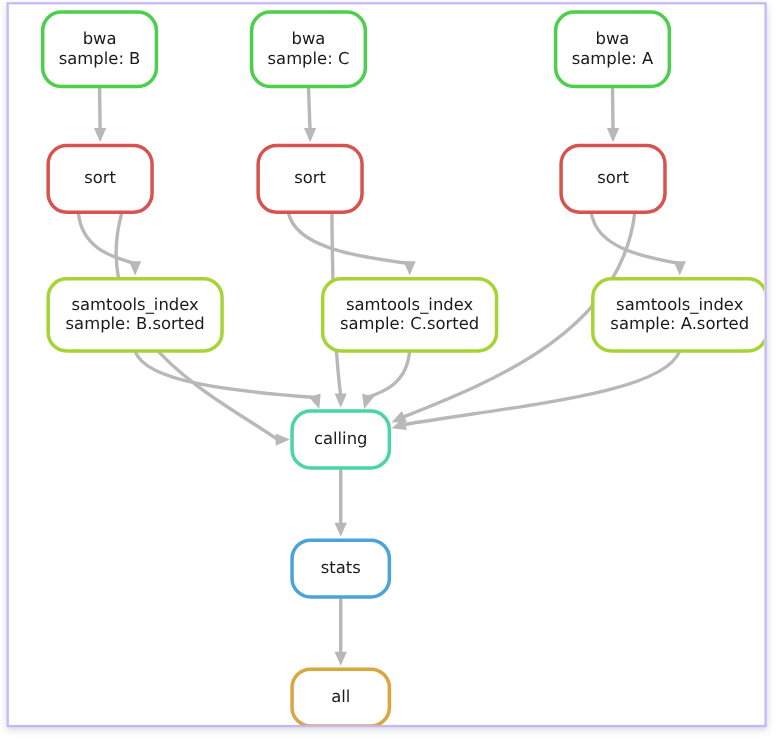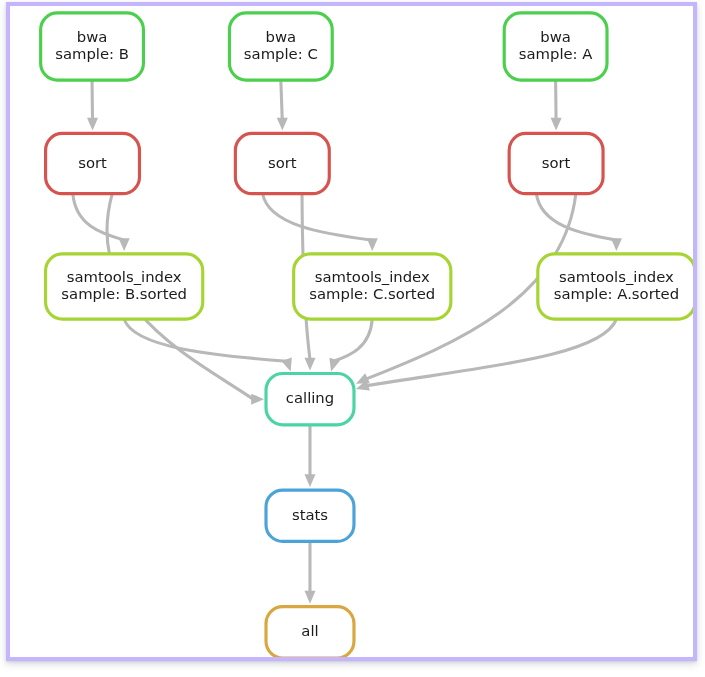--- a/index.html
+++ b/index.html
@@ -13,21 +13,21 @@
     font-family: "DejaVu Sans", "Liberation Sans", sans-serif;
     overflow: hidden;
   }
   #canvas {
     position: absolute;
     left: 6px;
     top: 2px;
     width: 691px;
     height: 659px;
     background: #ffffff;
-    border: 4px solid #c4b5fd;
+    border: 2px solid #c4b5fd;
     box-shadow: 0 3px 7px rgba(120,125,140,0.30), 0 1px 2px rgba(120,125,140,0.18);
     box-sizing: border-box;
     overflow: hidden;
   }
   #dag {
     position: absolute;
     left: 0;
     top: 0;
     width: 100%;
     height: 100%;

